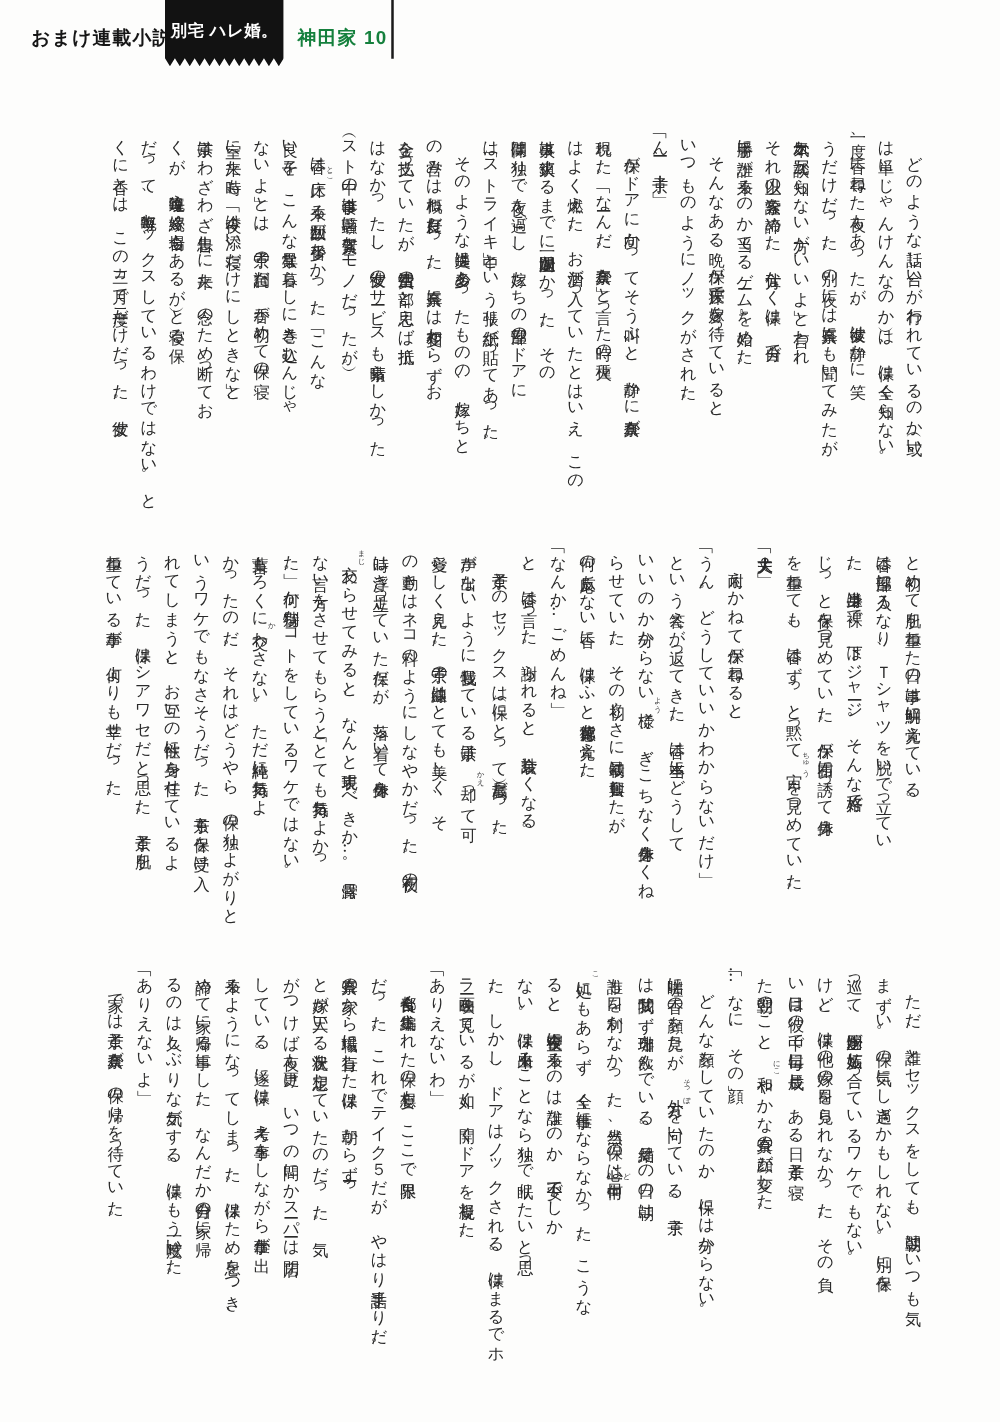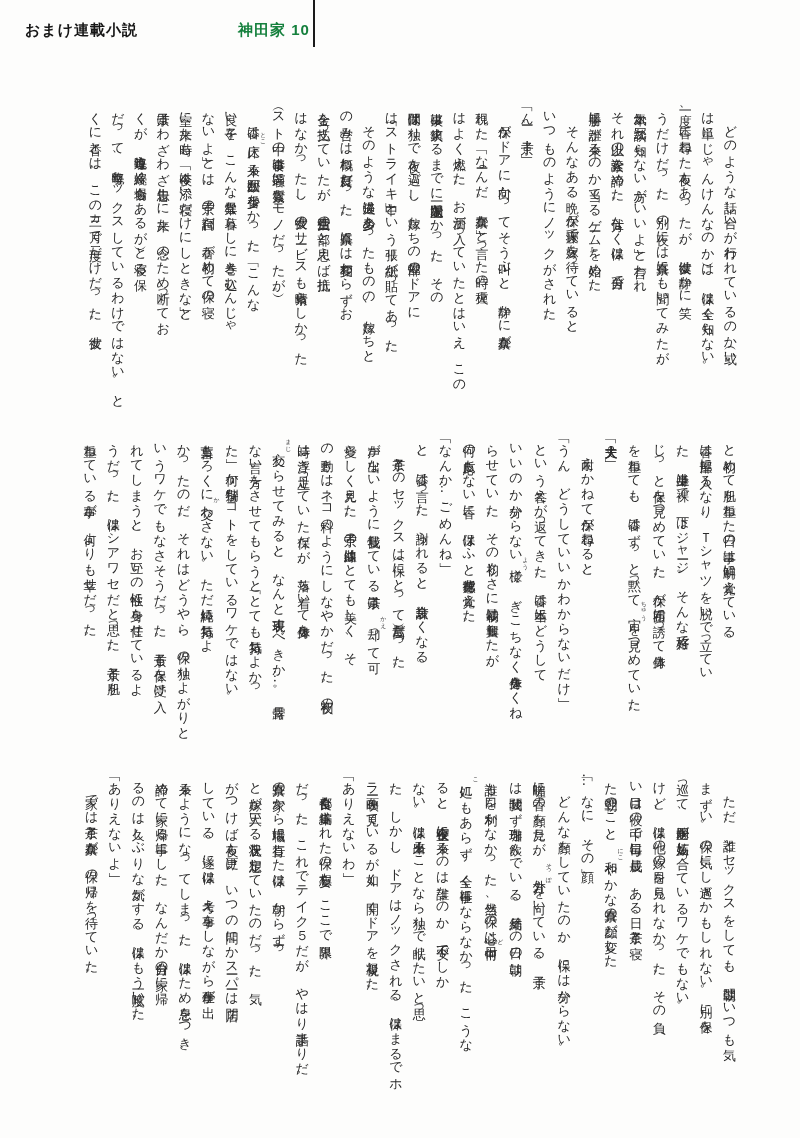--- a/index.html
+++ b/index.html
@@ -77,20 +77,23 @@
     opacity:.92;
   }
 </style>
 </head>
 <body>
 
 <div class="page">
 
   <div class="header">
     <div class="series-label">おまけ連載小説</div>
+    <div class="title-box">
+      <span class="title-text">別宅 ハレ婚。</span>
+    </div>
     <div class="episode-label">神田家 10</div>
     <div class="header-divider"></div>
   </div>
 
   <div class="band band-1">
       <p class="tline">　どのような話し合いが行われているのか（或い</p>
       <p class="tline">は単にじゃんけんなのか）は、保は全く知らない。</p>
       <p class="tline">一度、香に尋ねた夜もあったが、彼女は静かに笑</p>
       <p class="tline">うだけだった。別の夜には真奈にも聞いてみたが、</p>
       <p class="tline">本気か冗談か「知らない方がいいよ」と言われ、</p>

